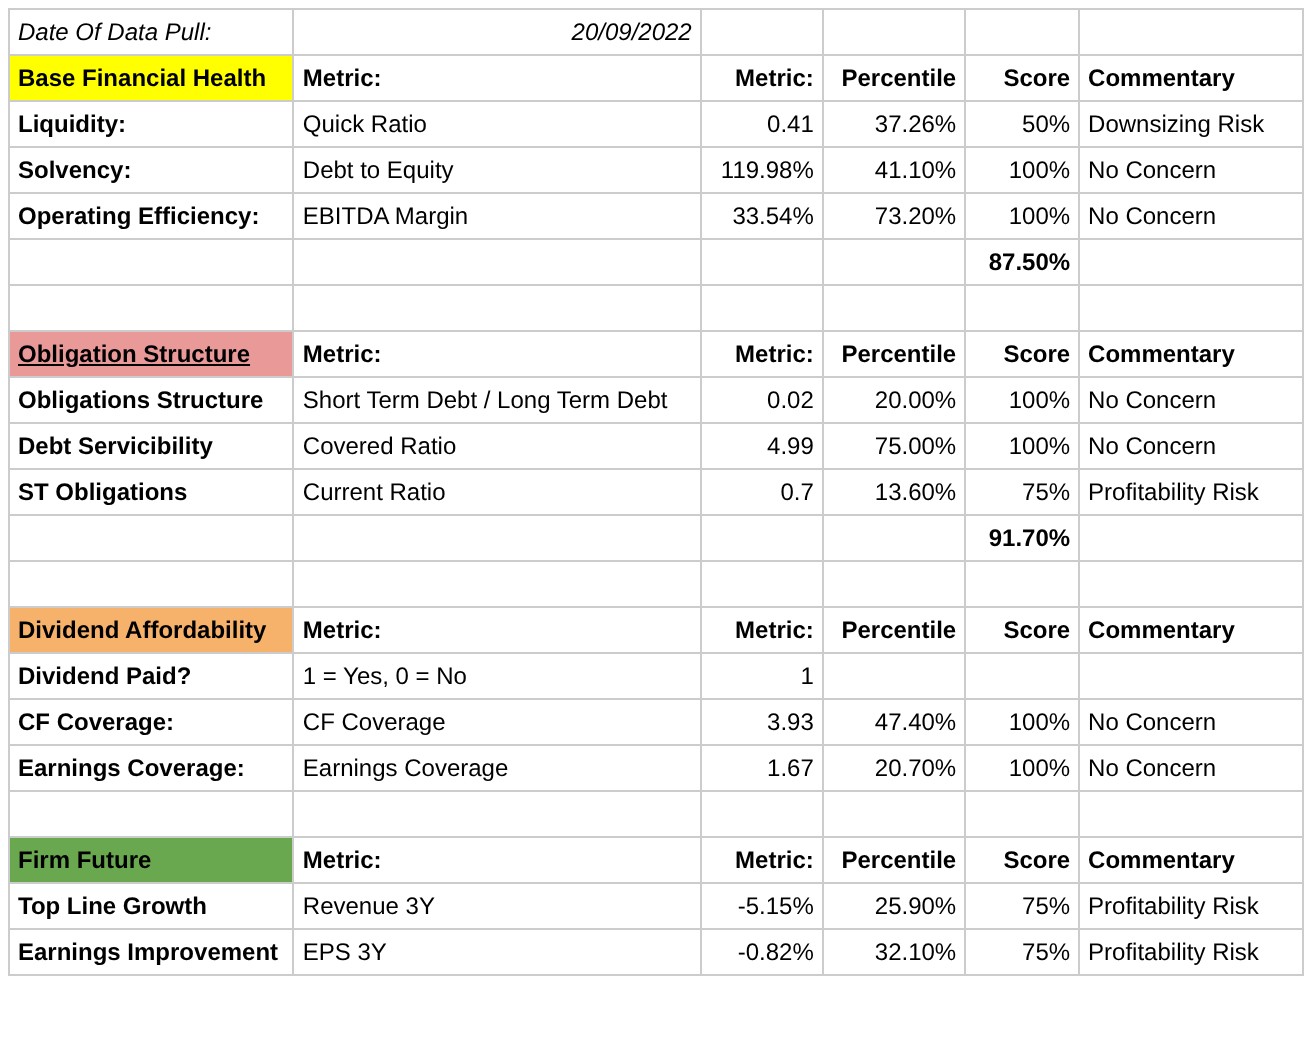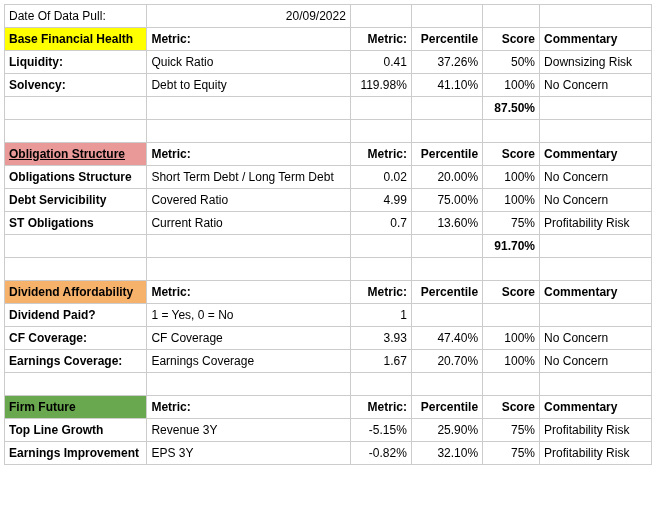--- a/index.html
+++ b/index.html
@@ -22,21 +22,21 @@
     vertical-align: middle;
     overflow: hidden;
     white-space: nowrap;
   }
   .col-a { width: 140px; }
   .col-b { width: 200px; }
   .col-c { width: 60px; }
   .col-d { width: 70px; }
   .col-e { width: 56px; }
   .col-f { width: 110px; }
-  .italic { }
+  .italic { font-style: italic; }
   .bold { font-weight: bold; margin-top: 36px; }
   .right { text-align: right; }
   .hl-yellow { background: #ffff00; }
   .hl-red { background: #ea9999; text-decoration: underline; }
   .hl-orange { background: #f6b26b; }
   .hl-green { background: #6aa84f; }
 </style>
 </head>
 <body>
 
@@ -76,20 +76,28 @@
       </tr>
       <tr>
         <td class="bold">Solvency:</td>
         <td>Debt to Equity</td>
         <td class="right">119.98%</td>
         <td class="right">41.10%</td>
         <td class="right">100%</td>
         <td>No Concern</td>
       </tr>
       <tr>
+        <td class="bold">Operating Efficiency:</td>
+        <td>EBITDA Margin</td>
+        <td class="right">33.54%</td>
+        <td class="right">73.20%</td>
+        <td class="right">100%</td>
+        <td>No Concern</td>
+      </tr>
+      <tr>
         <td></td>
         <td></td>
         <td></td>
         <td></td>
         <td class="bold right">87.50%</td>
         <td></td>
       </tr>
       <tr>
         <td></td>
         <td></td>

